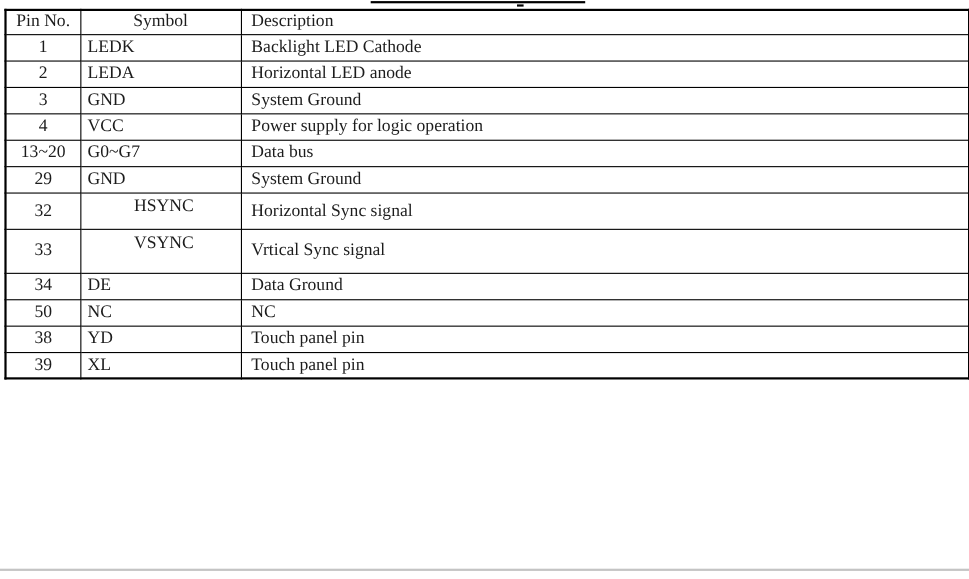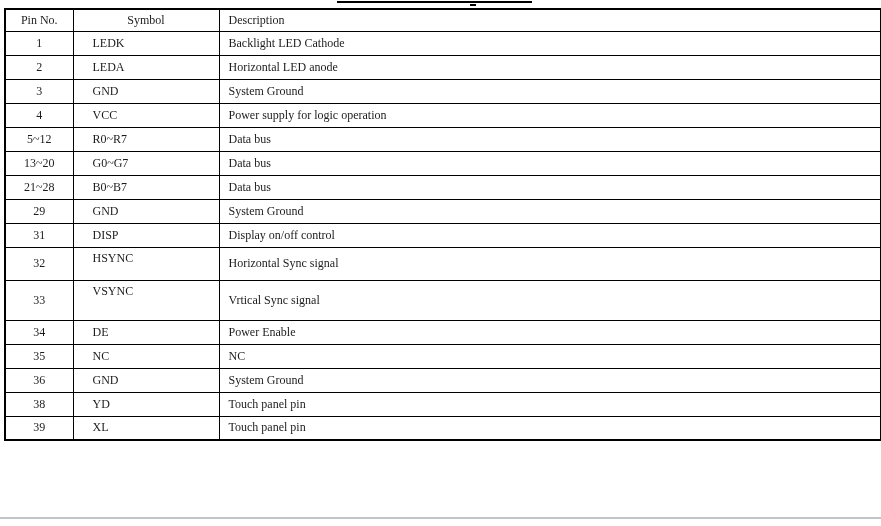--- a/index.html
+++ b/index.html
@@ -39,40 +39,40 @@
     background: var(--border);
   }
   table.pin-table {
     position: absolute;
     left: 4px;
     top: 8px;
     width: 873px;
     border-collapse: collapse;
     table-layout: fixed;
     border: 2px solid var(--border);
-    font-size: 12px;
+    font-size: 16px;
   }
   .pin-table th, .pin-table td {
     border: 1px solid var(--border);
     font-weight: normal;
     white-space: nowrap;
     overflow: hidden;
     vertical-align: middle;
   }
   .pin-table thead th { height: 22px; }
   .pin-table tbody td { height: 24px; }
   .col-pin    { width: 68px;  text-align: center; }
-  .col-symbol { width: 146px; text-align: left; padding-left: 19px; }
+  .col-symbol { width: 146px; text-align: left; padding-left: 6px; }
   .col-desc   { width: 662px; text-align: left; padding-left: 9px; }
   th.col-symbol { text-align: center; padding-left: 0; }
   
   tr.tall-1 td { height: 33px; }
   tr.tall-2 td { height: 40px; }
   tr.tall-1 td.col-symbol,
-  tr.tall-2 td.col-symbol { vertical-align: top; padding-top: 3px; }
+  tr.tall-2 td.col-symbol { vertical-align: top; padding-top: 3px; text-align: center; }
   
   .bottom-rule {
     position: absolute;
     left: 0;
     top: 517px;
     width: 881px;
     height: 2px;
     background: var(--rule);
   }
 </style>
@@ -107,68 +107,48 @@
           <td class="col-pin">3</td>
           <td class="col-symbol">GND</td>
           <td class="col-desc">System Ground</td>
         </tr>
         <tr>
           <td class="col-pin">4</td>
           <td class="col-symbol">VCC</td>
           <td class="col-desc">Power supply for logic operation</td>
         </tr>
         <tr>
-          <td class="col-pin">5~12</td>
-          <td class="col-symbol">R0~R7</td>
-          <td class="col-desc">Data bus</td>
-        </tr>
-        <tr>
           <td class="col-pin">13~20</td>
           <td class="col-symbol">G0~G7</td>
-          <td class="col-desc">Data bus</td>
-        </tr>
-        <tr>
-          <td class="col-pin">21~28</td>
-          <td class="col-symbol">B0~B7</td>
           <td class="col-desc">Data bus</td>
         </tr>
         <tr>
           <td class="col-pin">29</td>
           <td class="col-symbol">GND</td>
           <td class="col-desc">System Ground</td>
-        </tr>
-        <tr>
-          <td class="col-pin">31</td>
-          <td class="col-symbol">DISP</td>
-          <td class="col-desc">Display on/off control</td>
         </tr>
         <tr class="tall-1">
           <td class="col-pin">32</td>
           <td class="col-symbol">HSYNC</td>
           <td class="col-desc">Horizontal Sync signal</td>
         </tr>
         <tr class="tall-2">
           <td class="col-pin">33</td>
           <td class="col-symbol">VSYNC</td>
           <td class="col-desc">Vrtical Sync signal</td>
         </tr>
         <tr>
           <td class="col-pin">34</td>
           <td class="col-symbol">DE</td>
-          <td class="col-desc">Power Enable</td>
+          <td class="col-desc">Data Ground</td>
         </tr>
         <tr>
-          <td class="col-pin">35</td>
+          <td class="col-pin">50</td>
           <td class="col-symbol">NC</td>
           <td class="col-desc">NC</td>
-        </tr>
-        <tr>
-          <td class="col-pin">36</td>
-          <td class="col-symbol">GND</td>
-          <td class="col-desc">System Ground</td>
         </tr>
         <tr>
           <td class="col-pin">38</td>
           <td class="col-symbol">YD</td>
           <td class="col-desc">Touch panel pin</td>
         </tr>
         <tr>
           <td class="col-pin">39</td>
           <td class="col-symbol">XL</td>
           <td class="col-desc">Touch panel pin</td>

